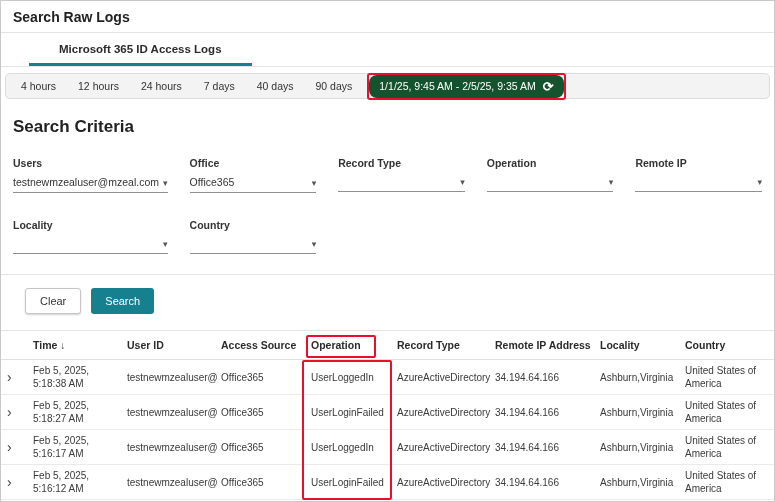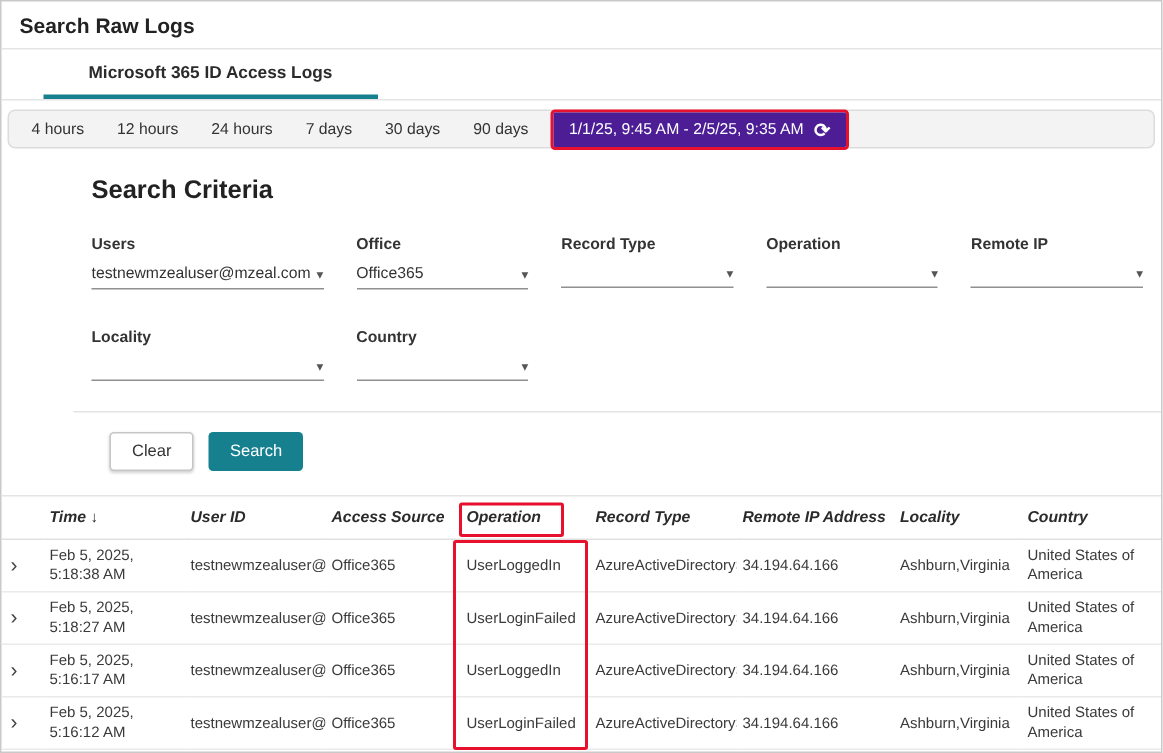--- a/index.html
+++ b/index.html
@@ -9,40 +9,40 @@
   .page-header { padding: 8px 12px 7px; border-bottom: 1px solid #e4e4e4; font-size: 14px; font-weight: bold; color: #222; }
 
   .tabs { display: flex; border-bottom: 1px solid #e4e4e4; padding-left: 28px; }
   .tab { padding: 10px 30px 8px; font-size: 11.5px; font-weight: bold; color: #3c3c3c; cursor: pointer; border-bottom: 3px solid transparent; }
   .tab.active { border-bottom-color: #17808f; color: #2b2b2b; }
 
   .time-strip { margin: 6px 4px 0; background: #f3f3f3; border: 1px solid #dcdcdc; border-radius: 5px; display: flex; align-items: center; padding: 2px 4px; height: 26px; }
   .time-options { display: flex; align-items: center; }
   .time-btn { background: none; border: none; font-size: 10.5px; color: #333; padding: 4px 11px; cursor: pointer; font-family: inherit; }
   .annotation-box { border: 2px solid #e8112d; border-radius: 3px; margin-left: 4px; display: inline-flex; }
-  .range-btn { background: #4c1d95; color: #fff; border: none; font-size: 10.5px; padding: 5px 10px; display: flex; align-items: center; gap: 7px; border-radius: 1px; cursor: pointer; font-family: inherit; white-space: nowrap; }
+  .range-btn { background: #14532d; color: #fff; border: none; font-size: 10.5px; padding: 5px 10px; display: flex; align-items: center; gap: 7px; border-radius: 8px; cursor: pointer; font-family: inherit; white-space: nowrap; }
   .refresh-icon { font-size: 13px; line-height: 1; font-weight: bold; }
 
-  .criteria { padding: 4px 12px 0; margin-left: 48px; }
+  .criteria { padding: 4px 12px 0; }
   .criteria-heading { font-size: 17px; font-weight: bold; color: #222; margin: 14px 0 20px; }
   .fields { display: grid; grid-template-columns: repeat(5, 1fr); column-gap: 22px; row-gap: 26px; }
   .field-label { font-size: 10.5px; font-weight: bold; color: #333; display: block; margin-bottom: 7px; }
   .select { display: flex; justify-content: space-between; align-items: flex-end; border-bottom: 1px solid #8f8f8f; padding-bottom: 4px; font-size: 10.5px; min-height: 16px; cursor: pointer; color: #333; }
   .select .value { overflow: hidden; white-space: nowrap; }
   .caret { color: #555; font-size: 9px; margin-left: 4px; }
 
   .criteria-divider { border: none; border-top: 1px solid #e4e4e4; margin: 20px -12px 0; }
   .actions { display: flex; gap: 10px; padding: 13px 12px 10px; }
   .btn { font-size: 11px; padding: 6px 14px; border-radius: 3px; cursor: pointer; font-family: inherit; }
   .btn-clear { background: #fff; color: #333; border: 1px solid #c6c6c6; box-shadow: 0 1px 2px rgba(0,0,0,.18); }
   .btn-search { background: #17808f; color: #fff; border: none; }
 
   .results { border-top: 1px solid #e4e4e4; margin-top: 6px; position: relative; }
   table { width: 775px; border-collapse: collapse; table-layout: fixed; font-size: 10px; }
-  thead th { text-align: left; font-weight: bold; font-size: 10.5px; color: #2b2b2b; padding: 8px 4px; border-bottom: 1px solid #e0e0e0; white-space: nowrap; overflow: hidden; font-style: italic; }
+  thead th { text-align: left; font-weight: bold; font-size: 10.5px; color: #2b2b2b; padding: 8px 4px; border-bottom: 1px solid #e0e0e0; white-space: nowrap; overflow: hidden; }
   tbody td { padding: 4px 4px; border-bottom: 1px solid #eaeaea; vertical-align: middle; line-height: 1.3; overflow: hidden; color: #3a3a3a; }
   td.nowrap { white-space: nowrap; }
   .chevron-btn { background: none; border: none; font-size: 14px; color: #444; cursor: pointer; padding: 0 2px; line-height: 1; font-family: inherit; }
   .sort-icon { font-size: 10px; margin-left: 3px; }
 
   .op-header-annotation { position: absolute; left: 305px; top: 4px; width: 70px; height: 23px; border: 2px solid #e8112d; border-radius: 2px; pointer-events: none; }
   .op-col-annotation { position: absolute; left: 301px; top: 29px; width: 90px; bottom: 0; border: 2px solid #e8112d; border-radius: 2px; pointer-events: none; }
 </style>
 </head>
 <body>
@@ -59,21 +59,21 @@
     <div class="time-options">
 
         <button class="time-btn">4 hours</button>
 
         <button class="time-btn">12 hours</button>
 
         <button class="time-btn">24 hours</button>
 
         <button class="time-btn">7 days</button>
 
-        <button class="time-btn">30 days</button>
+        <button class="time-btn">40 days</button>
 
         <button class="time-btn">90 days</button>
       </div>
     <div class="annotation-box">
       <button class="range-btn">
         <span>1/1/25, 9:45 AM - 2/5/25, 9:35 AM</span>
         <span class="refresh-icon">⟳</span>
       </button>
     </div>
   </div>

